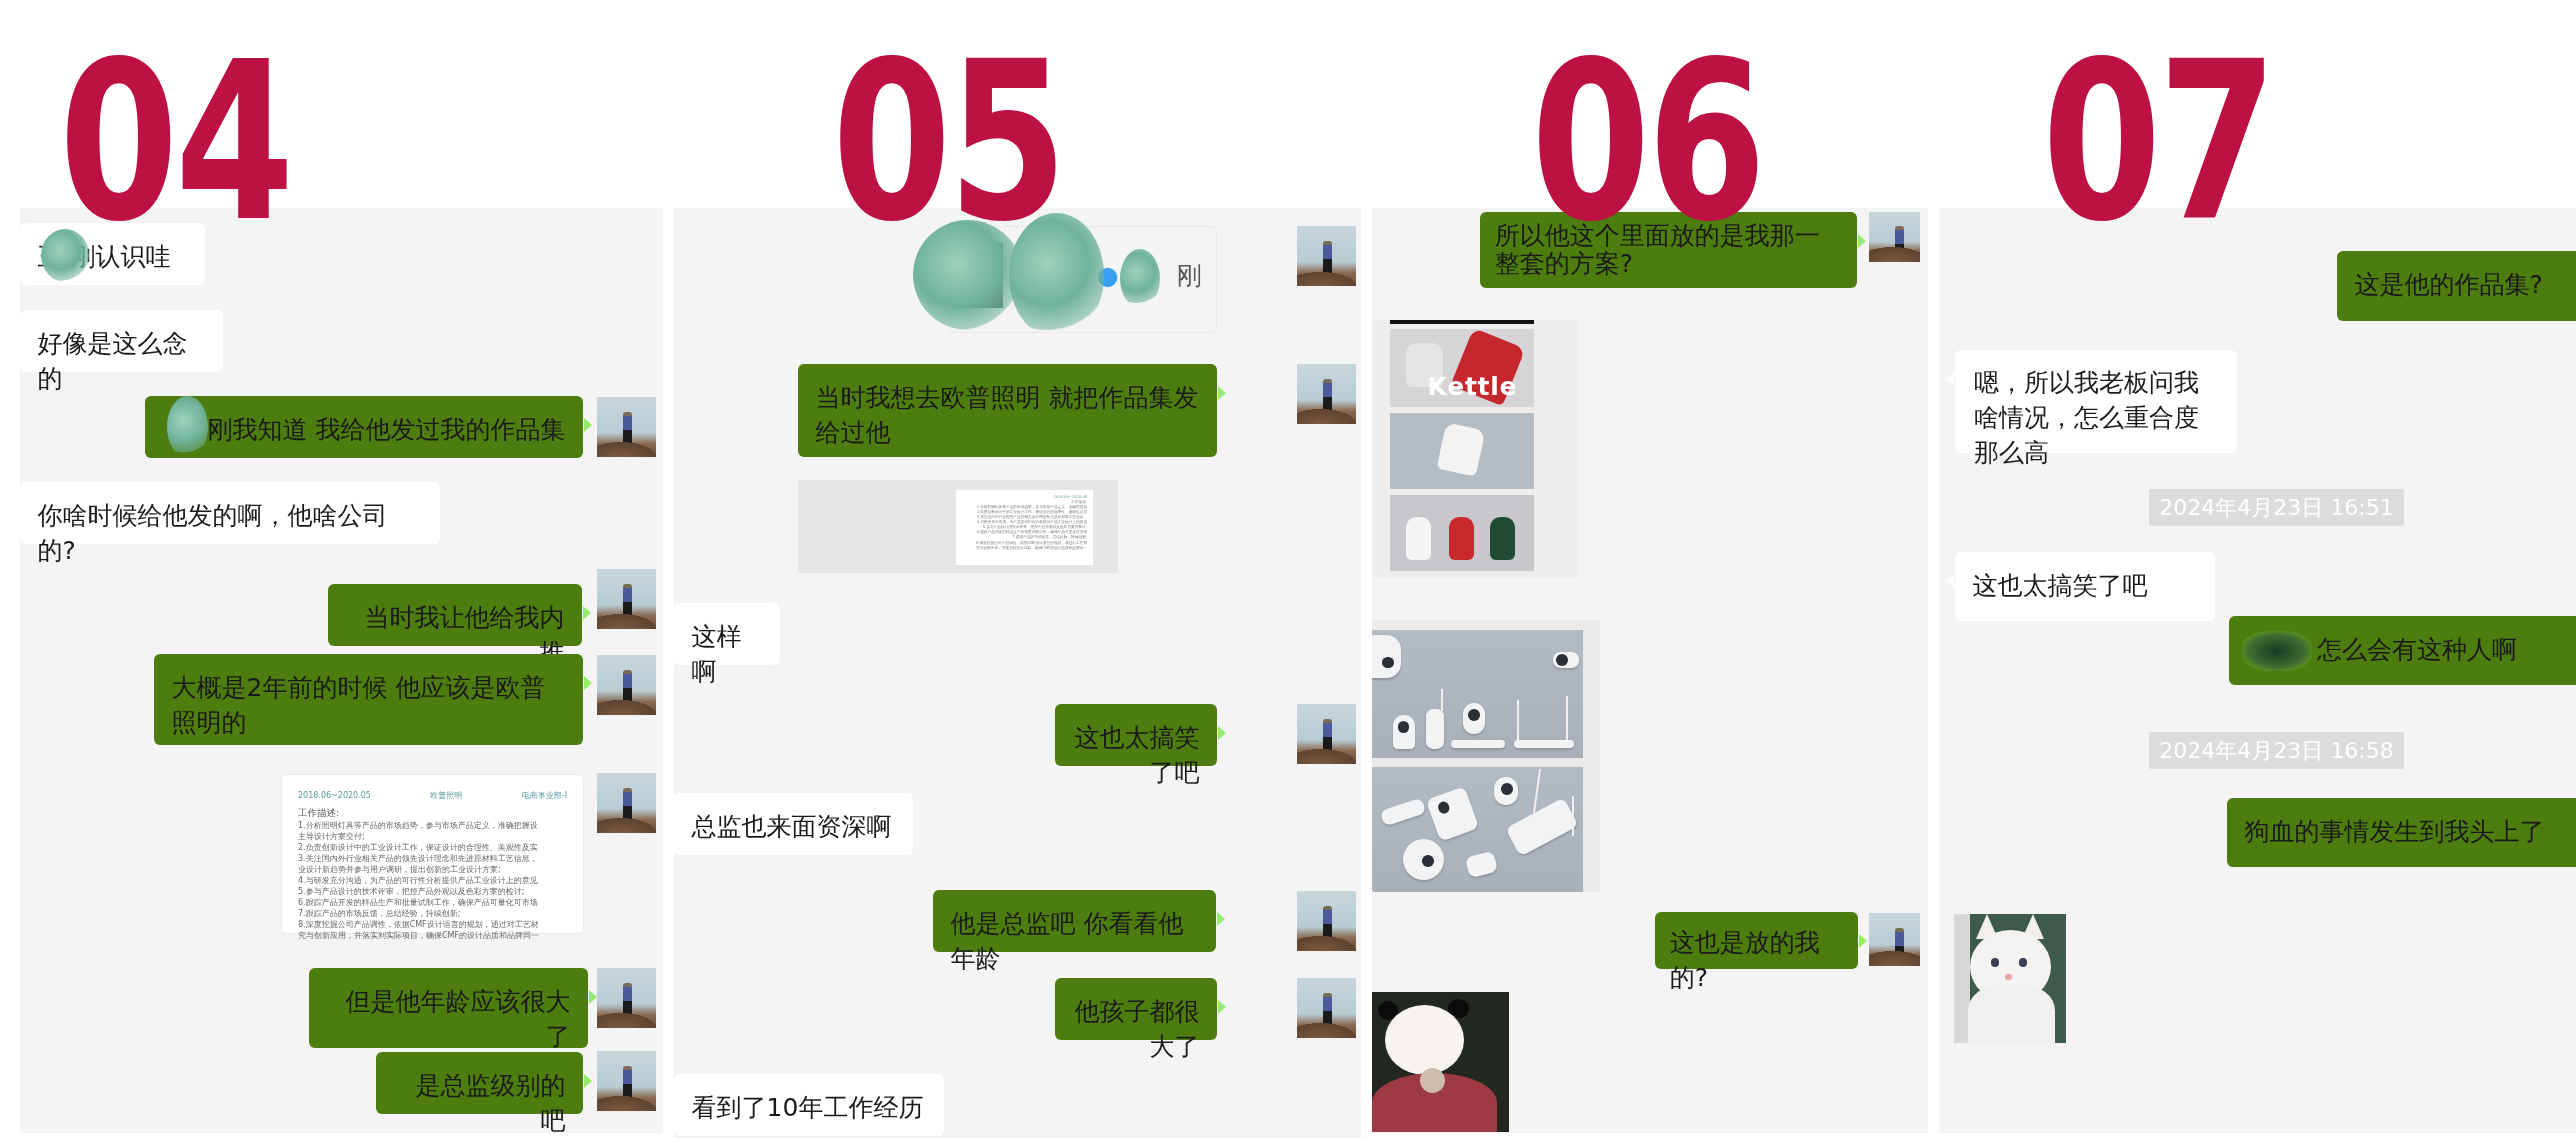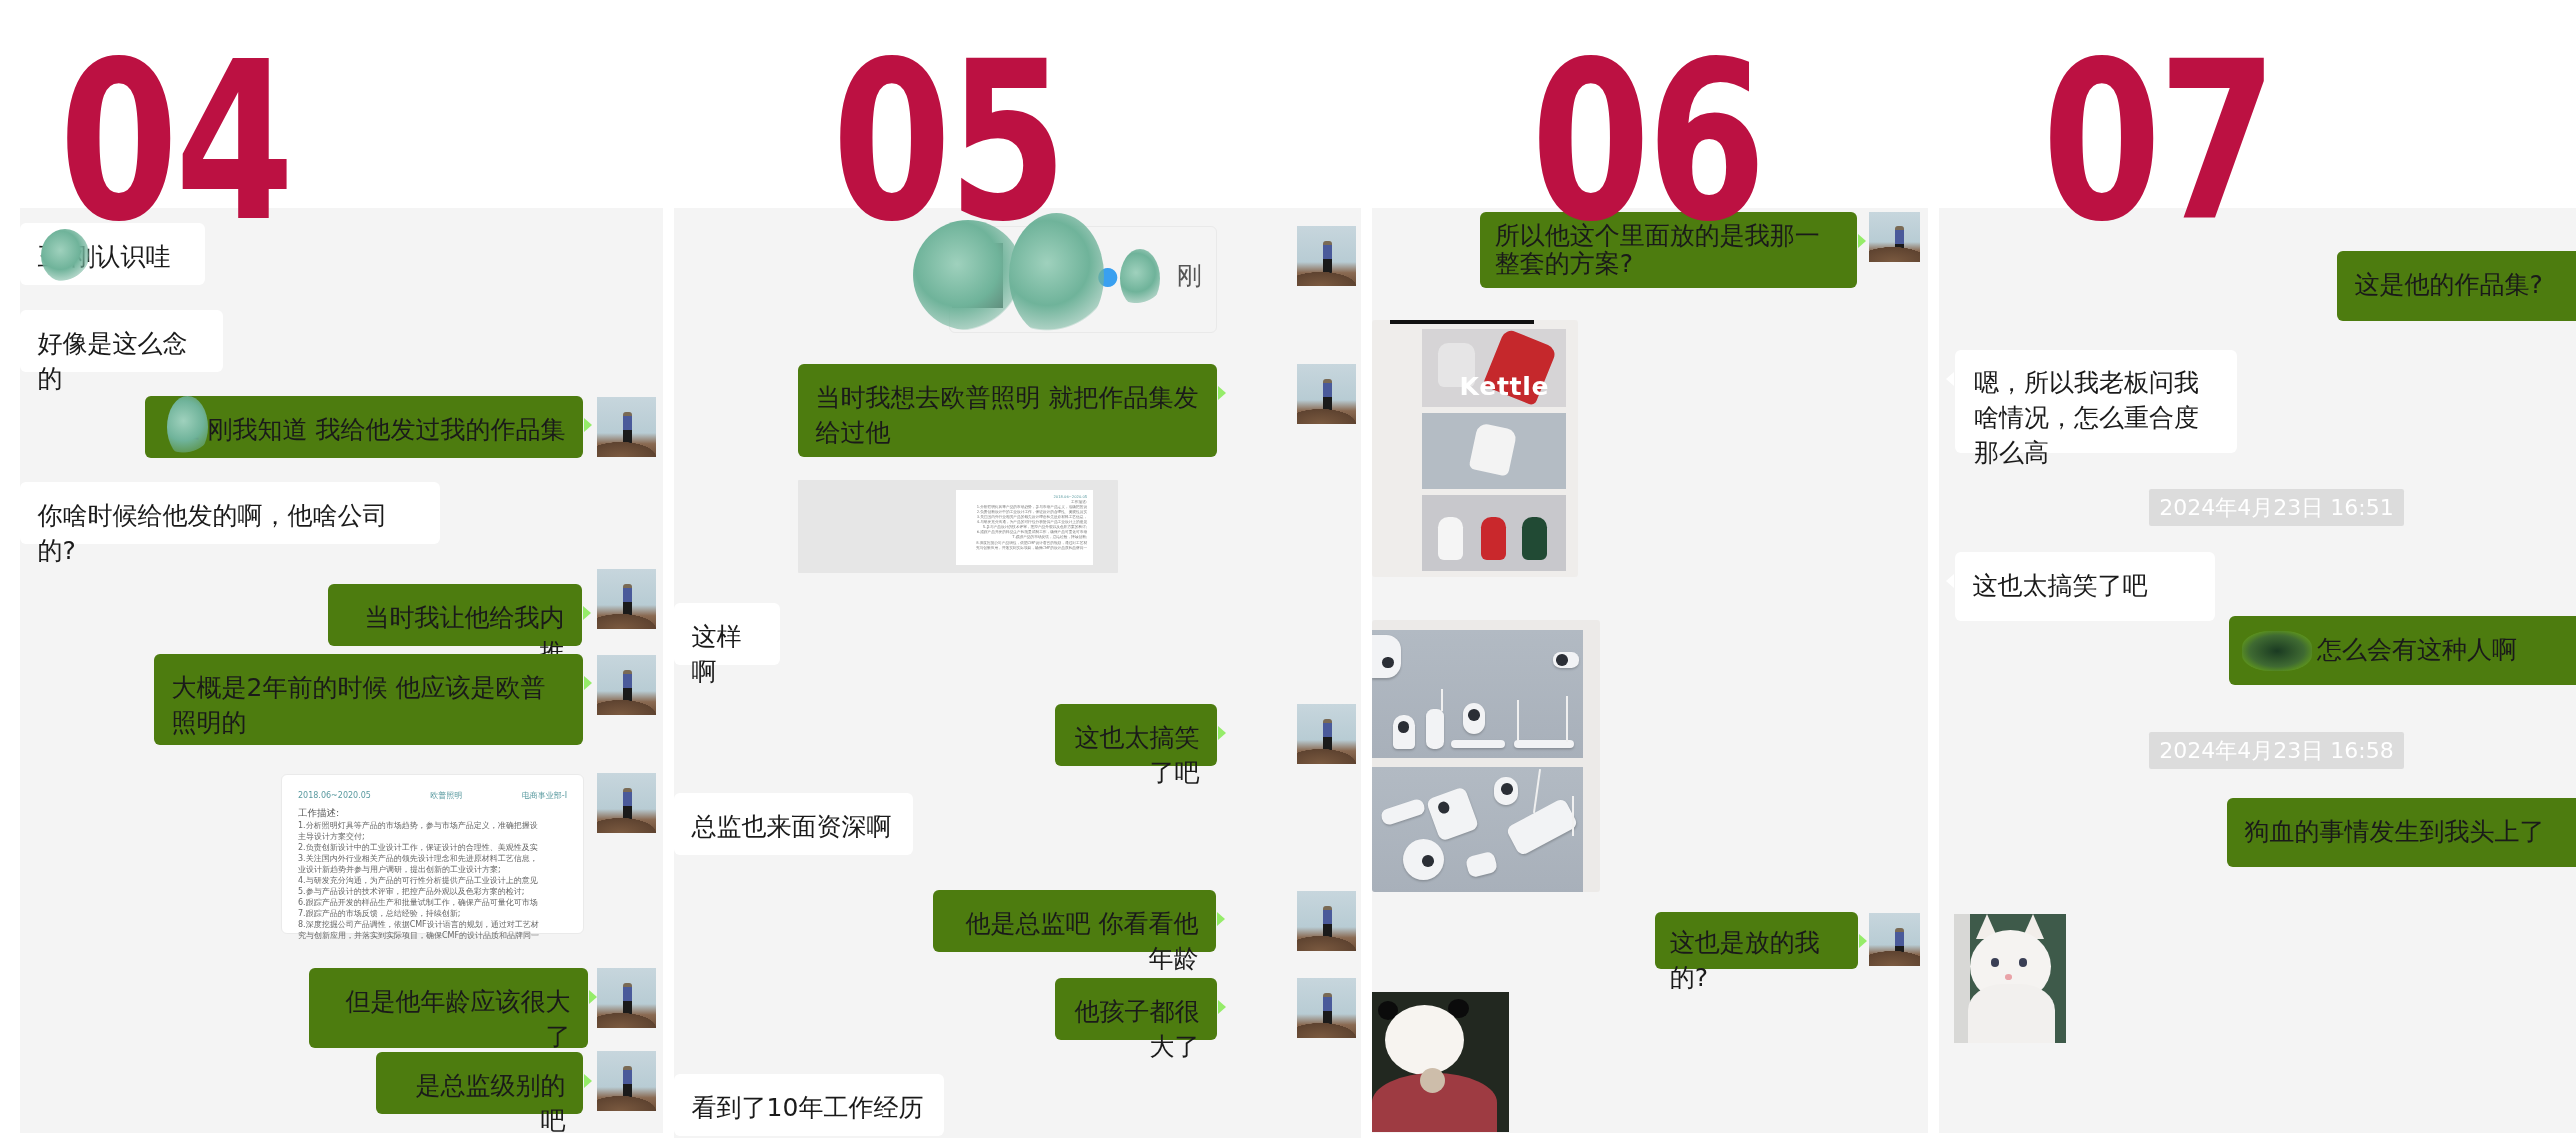--- a/index.html
+++ b/index.html
@@ -65,21 +65,21 @@
     position:absolute; background:#f4f4f4; border:1.5px solid #e9e9e9; border-radius:5.9px; box-sizing:border-box;
   }
   .contact-card .name { position:absolute; font-size:25px; color:#555; }
   .contact-card .name .first { color:#29b34a; }
   .timestamp {
     position:absolute; background:#dcdcdc; color:#ffffff; font-size:22px; line-height:37px;
     padding:0 10.3px; border-radius:2.2px;
   }
   .img-msg { position:absolute; overflow:hidden; border-radius:2.9px; }
   .kettle-stack { background:#efedeb; }
-  .kettle-tile { position:absolute; left:17.6px; width:144px;margin-left:32px; }
+  .kettle-tile { position:absolute; left:17.6px; width:144px; }
   .tile-label { position:absolute; left:38px; top:43px; color:#fff; font-weight:bold; font-size:25px; letter-spacing:0.7px; }
   .kettle { position:absolute; border-radius:10.3px 10.3px 5.9px 5.9px; }
   .cams { background:#eceae8; }
   .cam-tile { position:absolute; left:0; width:211px; background:linear-gradient(180deg,#b2bac3,#a8b0ba); }
   .cam { position:absolute; background:#f2f3f5; border-radius:7.3px; box-shadow:0 1.5px 2.2px rgba(0,0,0,0.2); }
   .cam .lens { position:absolute; width:11.7px; height:11.7px; border-radius:50%; background:#2b2f36; }
   .antenna { position:absolute; width:2.2px; background:#f0f0f0; }
   .panda { background:#222820; }
   .cat { background:linear-gradient(90deg,#d8d8d6 0 14%,#3e5a4a 14% 100%); }
 </style>
@@ -215,21 +215,21 @@
   </div>
   <div class="avatar" style="left:623px; top:496px;">
       <div class="person"></div>
       <div class="rock"></div>
     </div>
 
   <div class="bubble in" style="left:0; top:585px; width:239px; height:62px;">
     <span>总监也来面资深啊</span>
   </div>
 
-  <div class="bubble out" style="left:259px; top:682px; width:283px; height:62px; text-align:right;">
+  <div class="bubble out" style="left:259px; top:682px; width:283px; height:62px; text-align:left;">
     <span>他是总监吧  你看看他年龄</span>
   </div>
   <div class="avatar" style="left:623px; top:683px;">
       <div class="person"></div>
       <div class="rock"></div>
     </div>
 
   <div class="bubble out" style="left:381px; top:770px; width:162px; height:62px; text-align:right;">
     <span>他孩子都很大了</span>
   </div>

